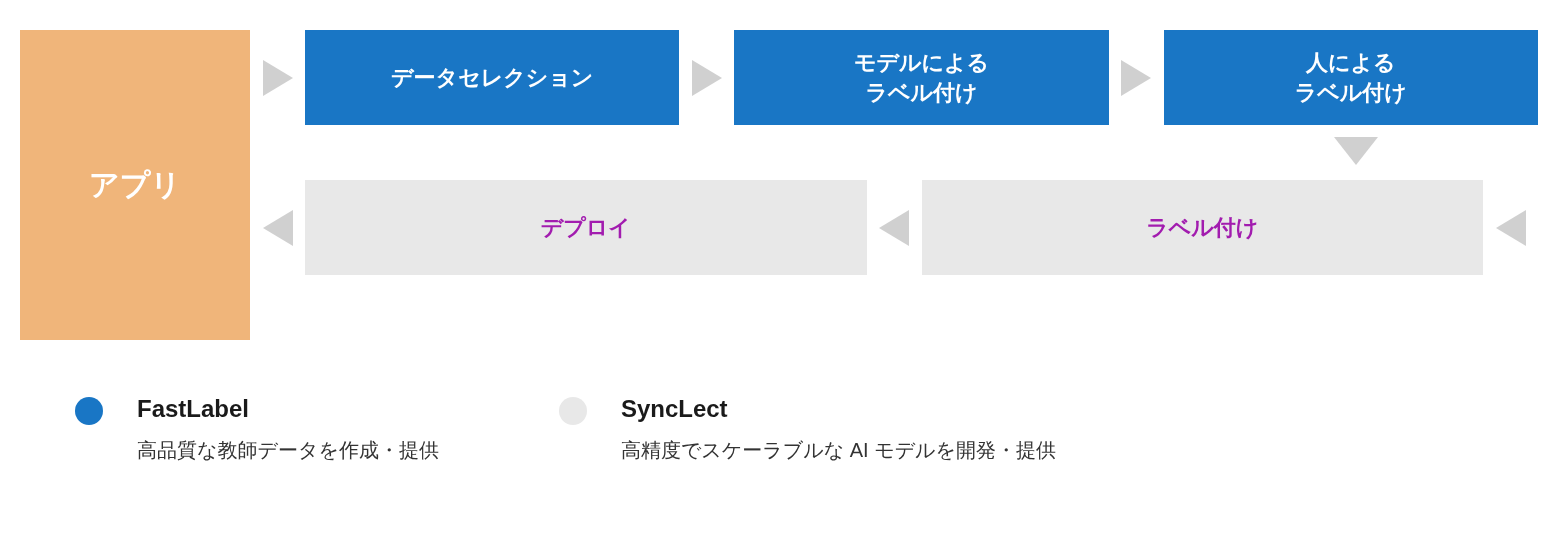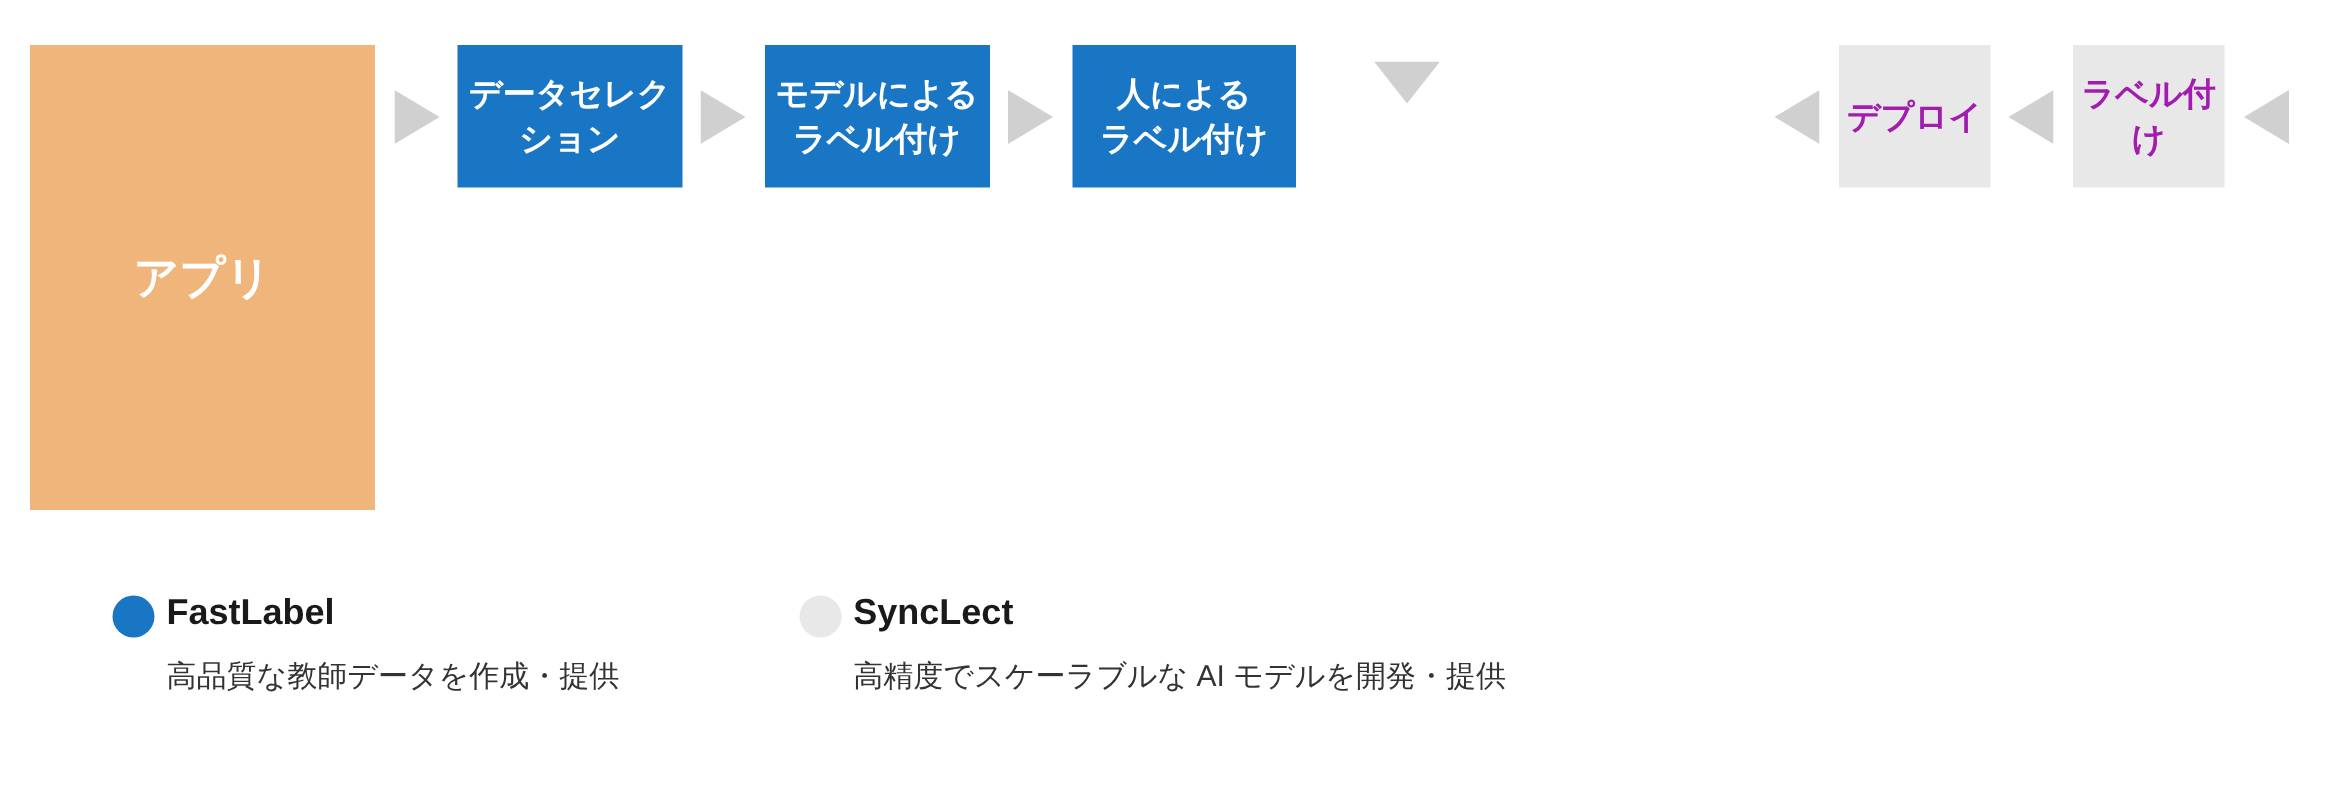--- a/index.html
+++ b/index.html
@@ -28,22 +28,22 @@
     justify-content: center;
     width: 230px;
     height: 310px;
     font-size: 30px;
     font-weight: 700;
     flex-shrink: 0;
   }
   .flow-column {
     flex: 1;
     display: flex;
-    flex-direction: row;
-    justify-content: space-between;
+    flex-direction: column;
+    justify-content: flex-start;
     height: 310px;
   }
   .flow-row {
     display: flex;
     align-items: center;
     height: 95px;
   }
   .arrow {
     width: 55px;
     display: flex;
@@ -83,21 +83,21 @@
   }
   .legend {
     margin-top: 55px;
     display: flex;
     gap: 120px;
     padding-left: 55px;
   }
   .legend-item {
     display: flex;
     align-items: flex-start;
-    gap: 8px;
+    gap: 34px;
   }
   .legend-dot {
     width: 28px;
     height: 28px;
     border-radius: 50%;
     flex-shrink: 0;
     margin-top: 2px;
   }
   .dot-blue { background: #1976c5; }
   .dot-grey { background: #e8e8e8; }

